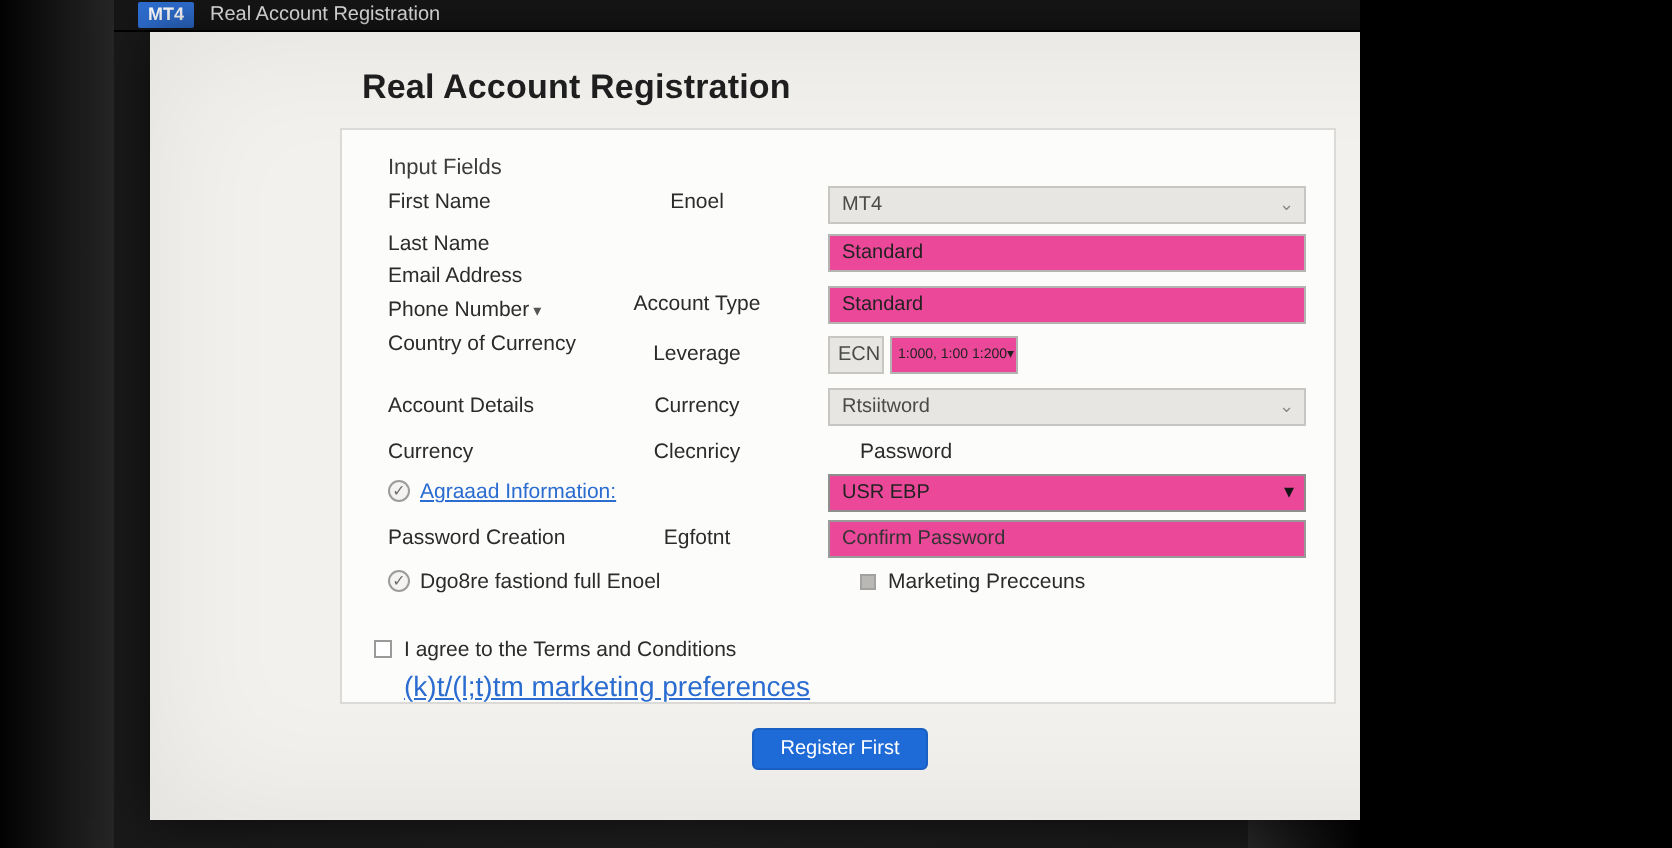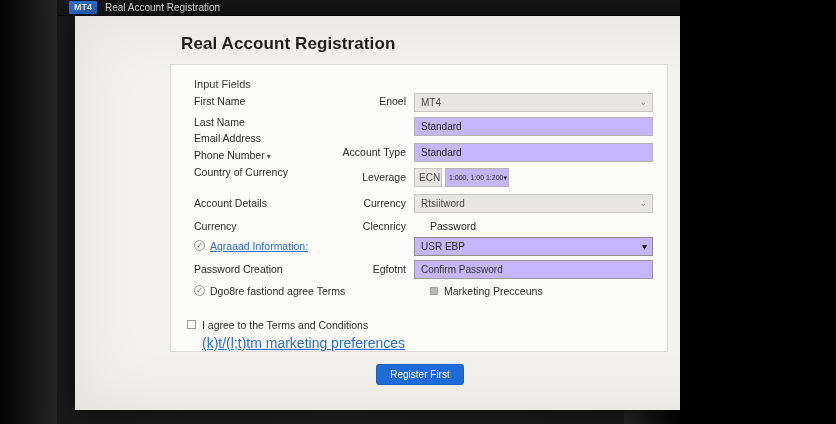--- a/index.html
+++ b/index.html
@@ -31,24 +31,24 @@
   .page-title {
     position:absolute; left:106px; top:18px;
     font-size:17px; font-weight:600; color:#1e1e1e; letter-spacing:.1px;
   }
   .card {
     position:absolute; left:95px; top:48px; width:498px; height:288px;
     background:#fcfcfb; border:1px solid #dbdad7;
   }
   .section-title { position:absolute; left:23px; top:13px; font-size:11px; color:#3c3c3c; font-weight:500; }
   .lbl { position:absolute; left:23px; font-size:10.5px; color:#2b2b2b; white-space:nowrap; }
-  .mid { position:absolute; left:100px; width:135px; text-align:right; font-size:10.5px; color:#2b2b2b; white-space:nowrap; }
+  .mid { position:absolute; left:110px; width:135px; text-align:center; font-size:10.5px; color:#2b2b2b; white-space:nowrap; }
   .field {
     position:absolute; left:243px; width:239px; height:19px;
-    border:1px solid #b5b4b1; background:#c4b5fd;
+    border:1px solid #b5b4b1; background:#ec4899;
     font-size:10px; color:#222; line-height:17px; padding:0 6px;
     white-space:nowrap; overflow:hidden;
   }
   .gray { background:#e7e6e3; border-color:#c7c6c3; color:#4a4a48; }
   .chev { position:absolute; right:5px; top:0; line-height:17px; font-size:9px; color:#8a8a88; }
   .chev.dark { color:#151515; font-size:10px; }
   .ccheck {
     position:absolute; width:11px; height:11px; border:1px solid #9c9c9a; border-radius:50%;
     font-size:8px; line-height:10px; text-align:center; color:#6f6f6d; background:#f4f3f1;
   }
@@ -90,21 +90,21 @@
       <div class="lbl" style="top:101px">Country of Currency</div>
       <div class="lbl" style="top:132px">Account Details</div>
       <div class="lbl" style="top:155px">Currency</div>
 
       <span class="ccheck" style="left:23px; top:175px">✓</span>
       <div class="lbl link" style="left:39px; top:175px">Agraaad Information:</div>
 
       <div class="lbl" style="top:198px">Password Creation</div>
 
       <span class="ccheck" style="left:23px; top:220px">✓</span>
-      <div class="lbl" style="left:39px; top:220px">Dgo8re fastiond agree Terms</div>
+      <div class="lbl" style="left:39px; top:220px">Dgo8re fastiond full Enoel</div>
 
       <div class="mid" style="top:30px">Enoel</div>
       <div class="mid" style="top:106px">Leverage</div>
       <div class="mid" style="top:81px">Account Type</div>
       <div class="mid" style="top:132px">Currency</div>
       <div class="mid" style="top:155px">Clecnricy</div>
       <div class="lbl" style="left:259px; top:155px">Password</div>
       <div class="mid" style="top:198px">Egfotnt</div>
 
       <span class="sqcheck-filled" style="left:259px; top:222px"></span>

